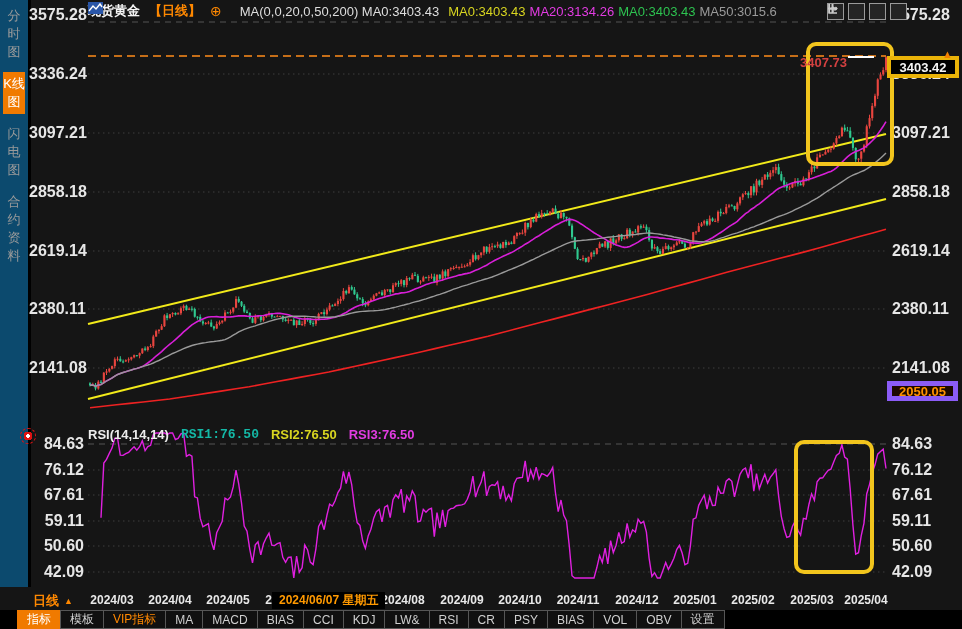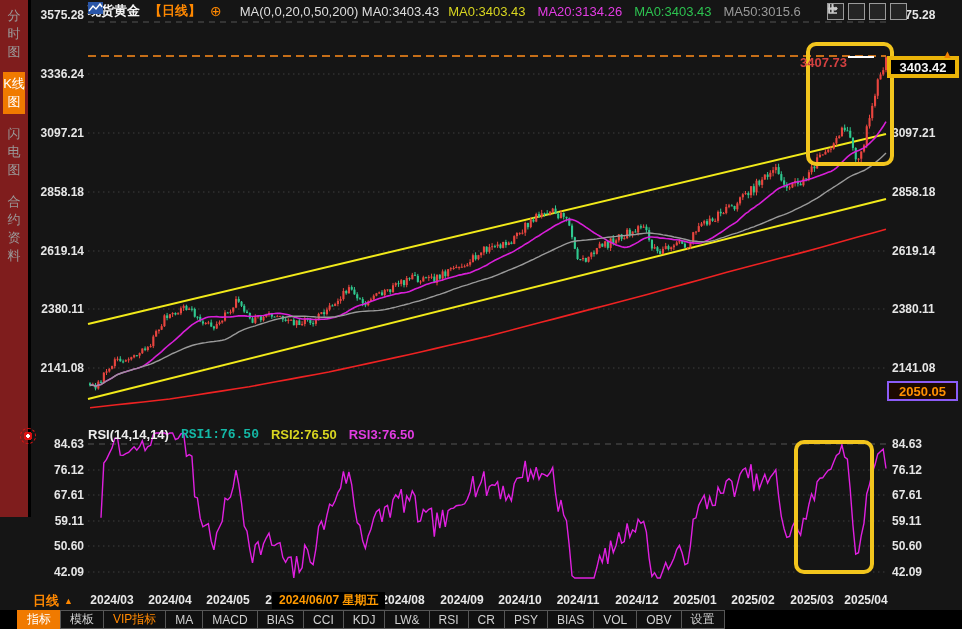--- a/index.html
+++ b/index.html
@@ -1,43 +1,43 @@
 <!DOCTYPE html>
 <html><head>
 <meta charset="utf-8">
 <style>
   html,body{margin:0;padding:0;background:#0c0c0c;}
   body{width:962px;height:629px;position:relative;overflow:hidden;
        font-family:"Liberation Sans","DejaVu Sans",sans-serif;}
   #stage{position:absolute;inset:0;background:#151515;}
   
-  #sidebar{position:absolute;left:0;top:0;width:28px;height:517px;background:#7f1d1d;border-right:3px solid #000;}
+  #sidebar{position:absolute;left:0;top:0;width:28px;height:587px;background:#0c4a6e;border-right:3px solid #000;}
   .side-tab{width:22px;margin:0 auto 8px auto;text-align:center;font-size:13px;line-height:18px;
             color:#9a9a9a;word-break:break-all;padding:3px 0;cursor:pointer;}
   .side-tab.active{background:#f07a00;color:#fff;}
   
   #topbar{position:absolute;left:88px;top:2px;height:18px;display:flex;align-items:center;gap:9px;
           font-size:13px;white-space:nowrap;z-index:6;}
   .sym{color:#f5f5f5;font-weight:700;}
   .period{color:#ff8800;font-weight:700;}
   .plus-ico{color:#ff8800;font-size:14px;line-height:14px;}
   .ma-set{color:#dedede;}
   #tr-icons{position:absolute;left:827px;top:3px;display:flex;gap:4px;z-index:6;}
   .tico{width:15px;height:15px;border:1px solid #9a9a9a;background:#242424;display:flex;
         align-items:center;justify-content:center;cursor:pointer;}
   
-  .ylab{position:absolute;width:55px;font-size:12px;font-weight:700;color:#e6e6e6;line-height:14px;z-index:3;}
+  .ylab{position:absolute;width:55px;font-size:16px;font-weight:700;color:#e6e6e6;line-height:14px;z-index:3;}
   .ylab.l{left:29px;text-align:right;}
   .ylab.r{left:892px;text-align:left;}
   
   #price-box{position:absolute;left:887px;top:56px;width:72px;height:22px;background:#000;
              border:4px solid #eab308;box-sizing:border-box;color:#f2f2f2;font-size:13px;font-weight:700;
              display:flex;align-items:center;justify-content:center;z-index:5;}
   #low-box{position:absolute;left:887px;top:381px;width:71px;height:20px;background:#1c0900;
-           border:2px solid #8b5cf6;box-sizing:border-box;color:#ff9100;font-size:13px;font-weight:700;
+           border:5px solid #8b5cf6;box-sizing:border-box;color:#ff9100;font-size:13px;font-weight:700;
            display:flex;align-items:center;justify-content:center;z-index:5;}
   #hi-level{position:absolute;left:800px;top:55px;color:#d24040;font-size:13px;font-weight:700;z-index:5;}
   #arrow-marker{position:absolute;left:942px;top:48px;color:#f08000;font-size:11px;z-index:6;}
   
   .hl-box{position:absolute;border:4px solid #f2c51d;border-radius:10px;z-index:4;}
   
   #rsi-head{position:absolute;left:88px;top:427px;display:flex;gap:12px;font-size:13px;font-weight:700;
             white-space:nowrap;z-index:3;}
   #rsi-alert{position:absolute;left:20px;top:428px;width:14px;height:14px;border:1px dashed #e01212;
              border-radius:50%;background:radial-gradient(circle,#ffffff 0 2px,#e01212 2px 4.5px,transparent 4.5px);z-index:3;}
@@ -681,21 +681,21 @@
     <span class="sym">现货黄金</span>
     <span class="period">【日线】</span>
     <span class="plus-ico">⊕</span>
     <span style="display:inline-flex;">
       <svg width="15" height="12">
           <rect x="0" y="0" width="15" height="12" fill="#2a56a8"></rect>
       <polyline points="1,9 5,4 8,7 12,2 14,5" fill="none" stroke="#fff" stroke-width="1.4"></polyline>
         </svg>
     </span>
     <span class="ma-set">MA(0,0,20,0,50,200) MA0:3403.43</span>
-    <span id="ma-vals" style="display:flex;gap:12px;">
+    <span id="ma-vals" style="display:flex;gap:4px;">
         <span style="color: rgb(216, 213, 32);">MA0:3403.43</span>
         <span style="color: rgb(226, 60, 226);">MA20:3134.26</span>
         <span style="color: rgb(45, 194, 80);">MA0:3403.43</span>
         <span style="color: rgb(154, 154, 154);">MA50:3015.6</span>
       </span>
   </div>
 
   <div id="tr-icons">
     <span class="tico">
       <svg width="11" height="11">

